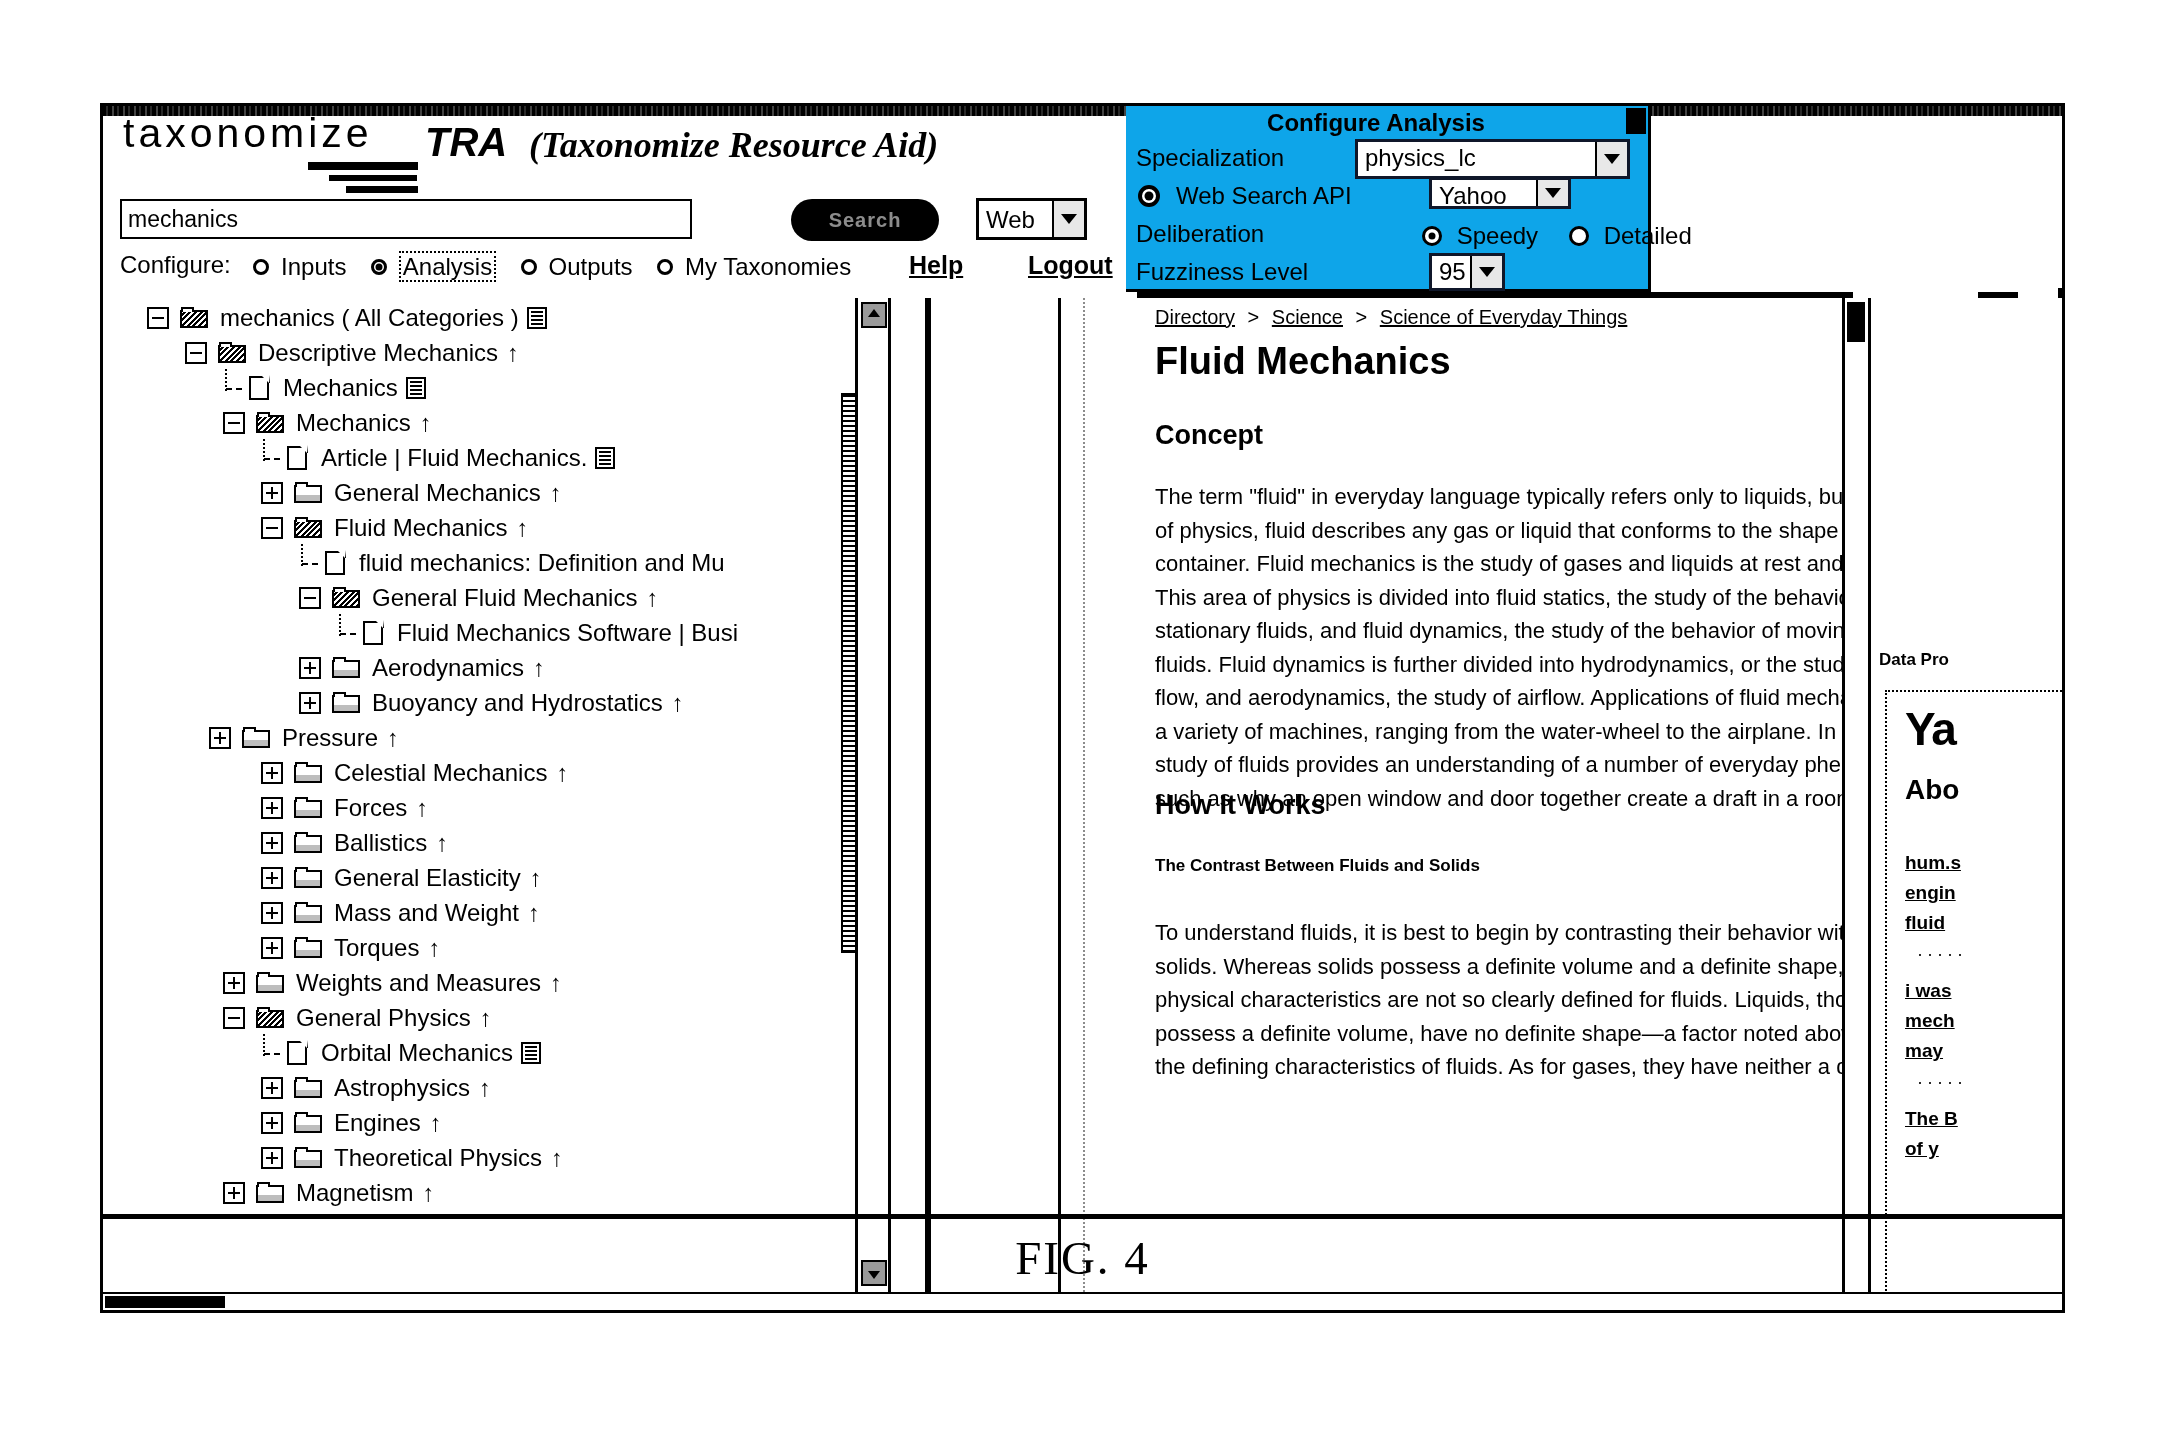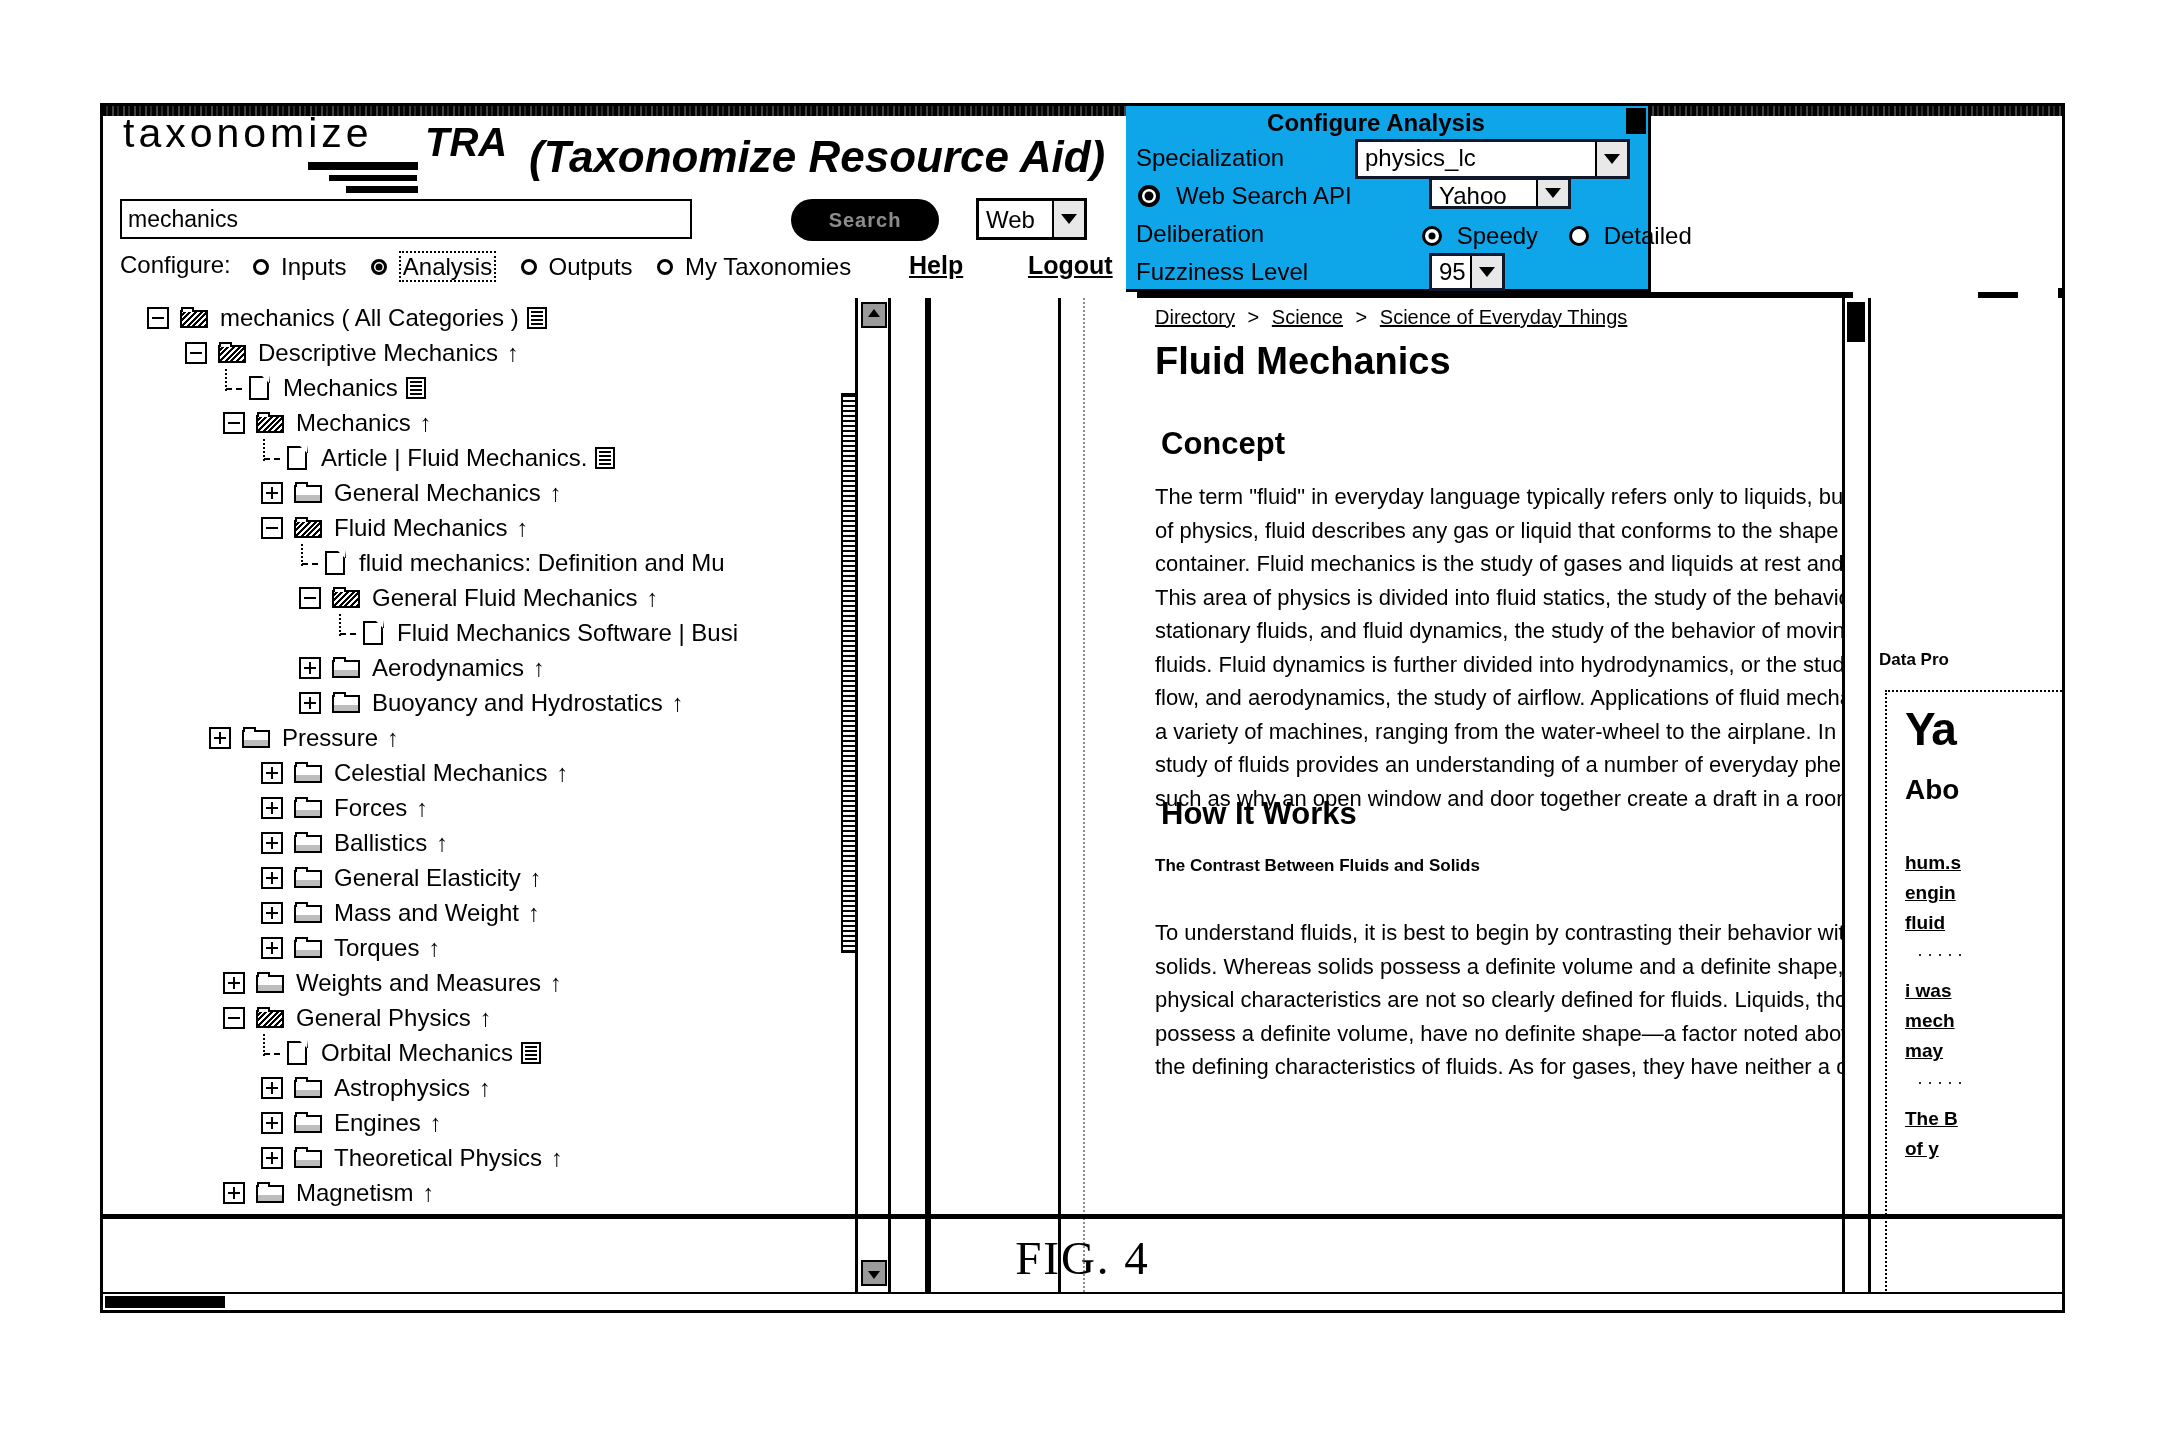--- a/index.html
+++ b/index.html
@@ -70,25 +70,26 @@
     left: 322px;
     top: 14px;
     font-size: 40px;
     font-weight: bold;
     font-style: italic;
     white-space: nowrap;
   }
   #brand-expansion {
     position: absolute;
     left: 426px;
-    top: 26px;
-    font-size: 44px;
+    top: 18px;
+    font-size: 36px;
     font-weight: bold;
     font-style: italic;
     white-space: nowrap;
+    font-family: Liberation Serif, serif;
   }
 
   
   #search-input {
     position: absolute;
     left: 17px;
     top: 93px;
     width: 572px;
     height: 40px;
     border: 2px solid #000;
@@ -605,23 +606,23 @@
     position: absolute;
     left: 52px;
     top: 42px;
     font-size: 38px;
     font-weight: bold;
     margin: 0;
   }
   .content-h2 {
     position: absolute;
     left: 52px;
-    font-size: 31px;
-    font-weight: bold;
-    margin: 6px;
+    font-size: 27px;
+    font-weight: bold;
+    margin: 0;
   }
   .content-h3 {
     position: absolute;
     left: 52px;
     font-size: 17px;
     font-weight: bold;
     margin: 0;
   }
   .content-p {
     position: absolute;

